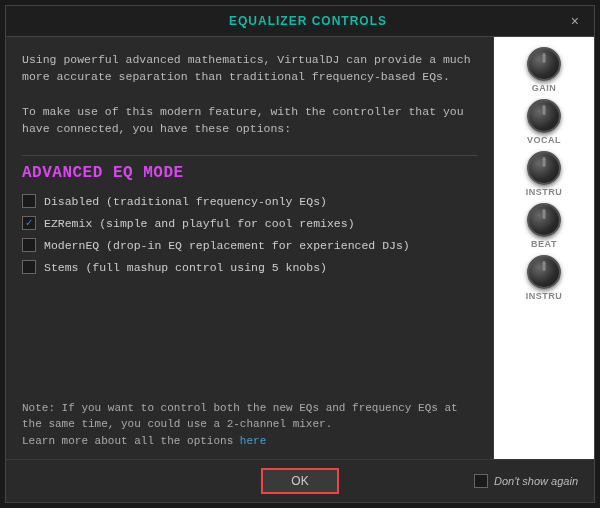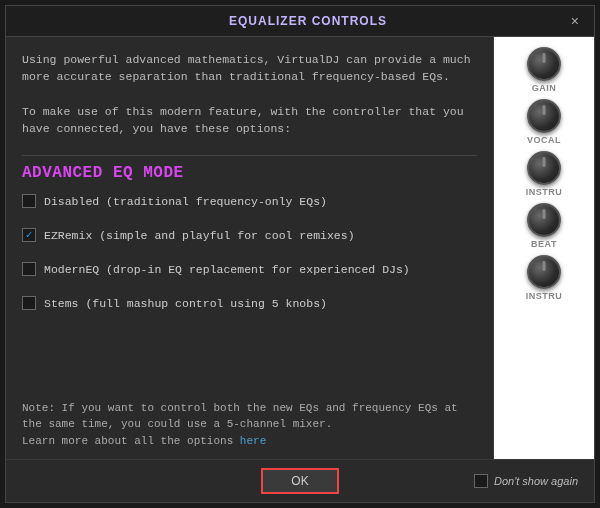--- a/index.html
+++ b/index.html
@@ -26,21 +26,21 @@
     .title-bar {
       background: #1e1e1e;
       padding: 8px 12px;
       display: flex;
       align-items: center;
       justify-content: center;
       border-bottom: 1px solid #444;
       position: relative;
     }
     .title-bar-text {
-      color: #c4b5fd;
+      color: #14b8a6;
       font-size: 12px;
       font-weight: bold;
       letter-spacing: 1px;
       margin-left: 16px;
     }
     .close-btn {
       position: absolute;
       right: 10px;
       top: 50%;
       transform: translateY(-50%);
@@ -89,21 +89,21 @@
     .section-title {
       font-size: 16px;
       font-weight: bold;
       color: #d946ef;
       margin-bottom: 12px;
       letter-spacing: 0.5px;
     }
     .option-list {
       display: flex;
       flex-direction: column;
-      gap: 20px;
+      gap: 8px;
       margin-bottom: 10px;
     }
     .option-item {
       display: flex;
       align-items: center;
       gap: 8px;
       cursor: pointer;
     }
     .checkbox {
       width: 14px;
@@ -256,21 +256,21 @@
         </div>
 
         <div class="option-item">
           <div class="checkbox"></div>
           <span class="option-label">Stems (full mashup control using 5 knobs)</span>
         </div>
       </div>
 
       <div class="note-section">
         <p class="note-text">
-          <span>Note: If you want to control both the new EQs and frequency EQs at the same time, you could use a 5-channel mixer.</span><br>
+          <span>Note: If you want to control both the new EQs and frequency EQs at the same time, you could use a 2-channel mixer.</span><br>
           <span>Learn more about all the options </span><a class="note-link">here</a>
         </p>
       </div>
     </div>
 
     <div class="right-panel">
 
       <div class="knob-container">
         <div class="knob"></div>
         <span class="knob-label">GAIN</span>

